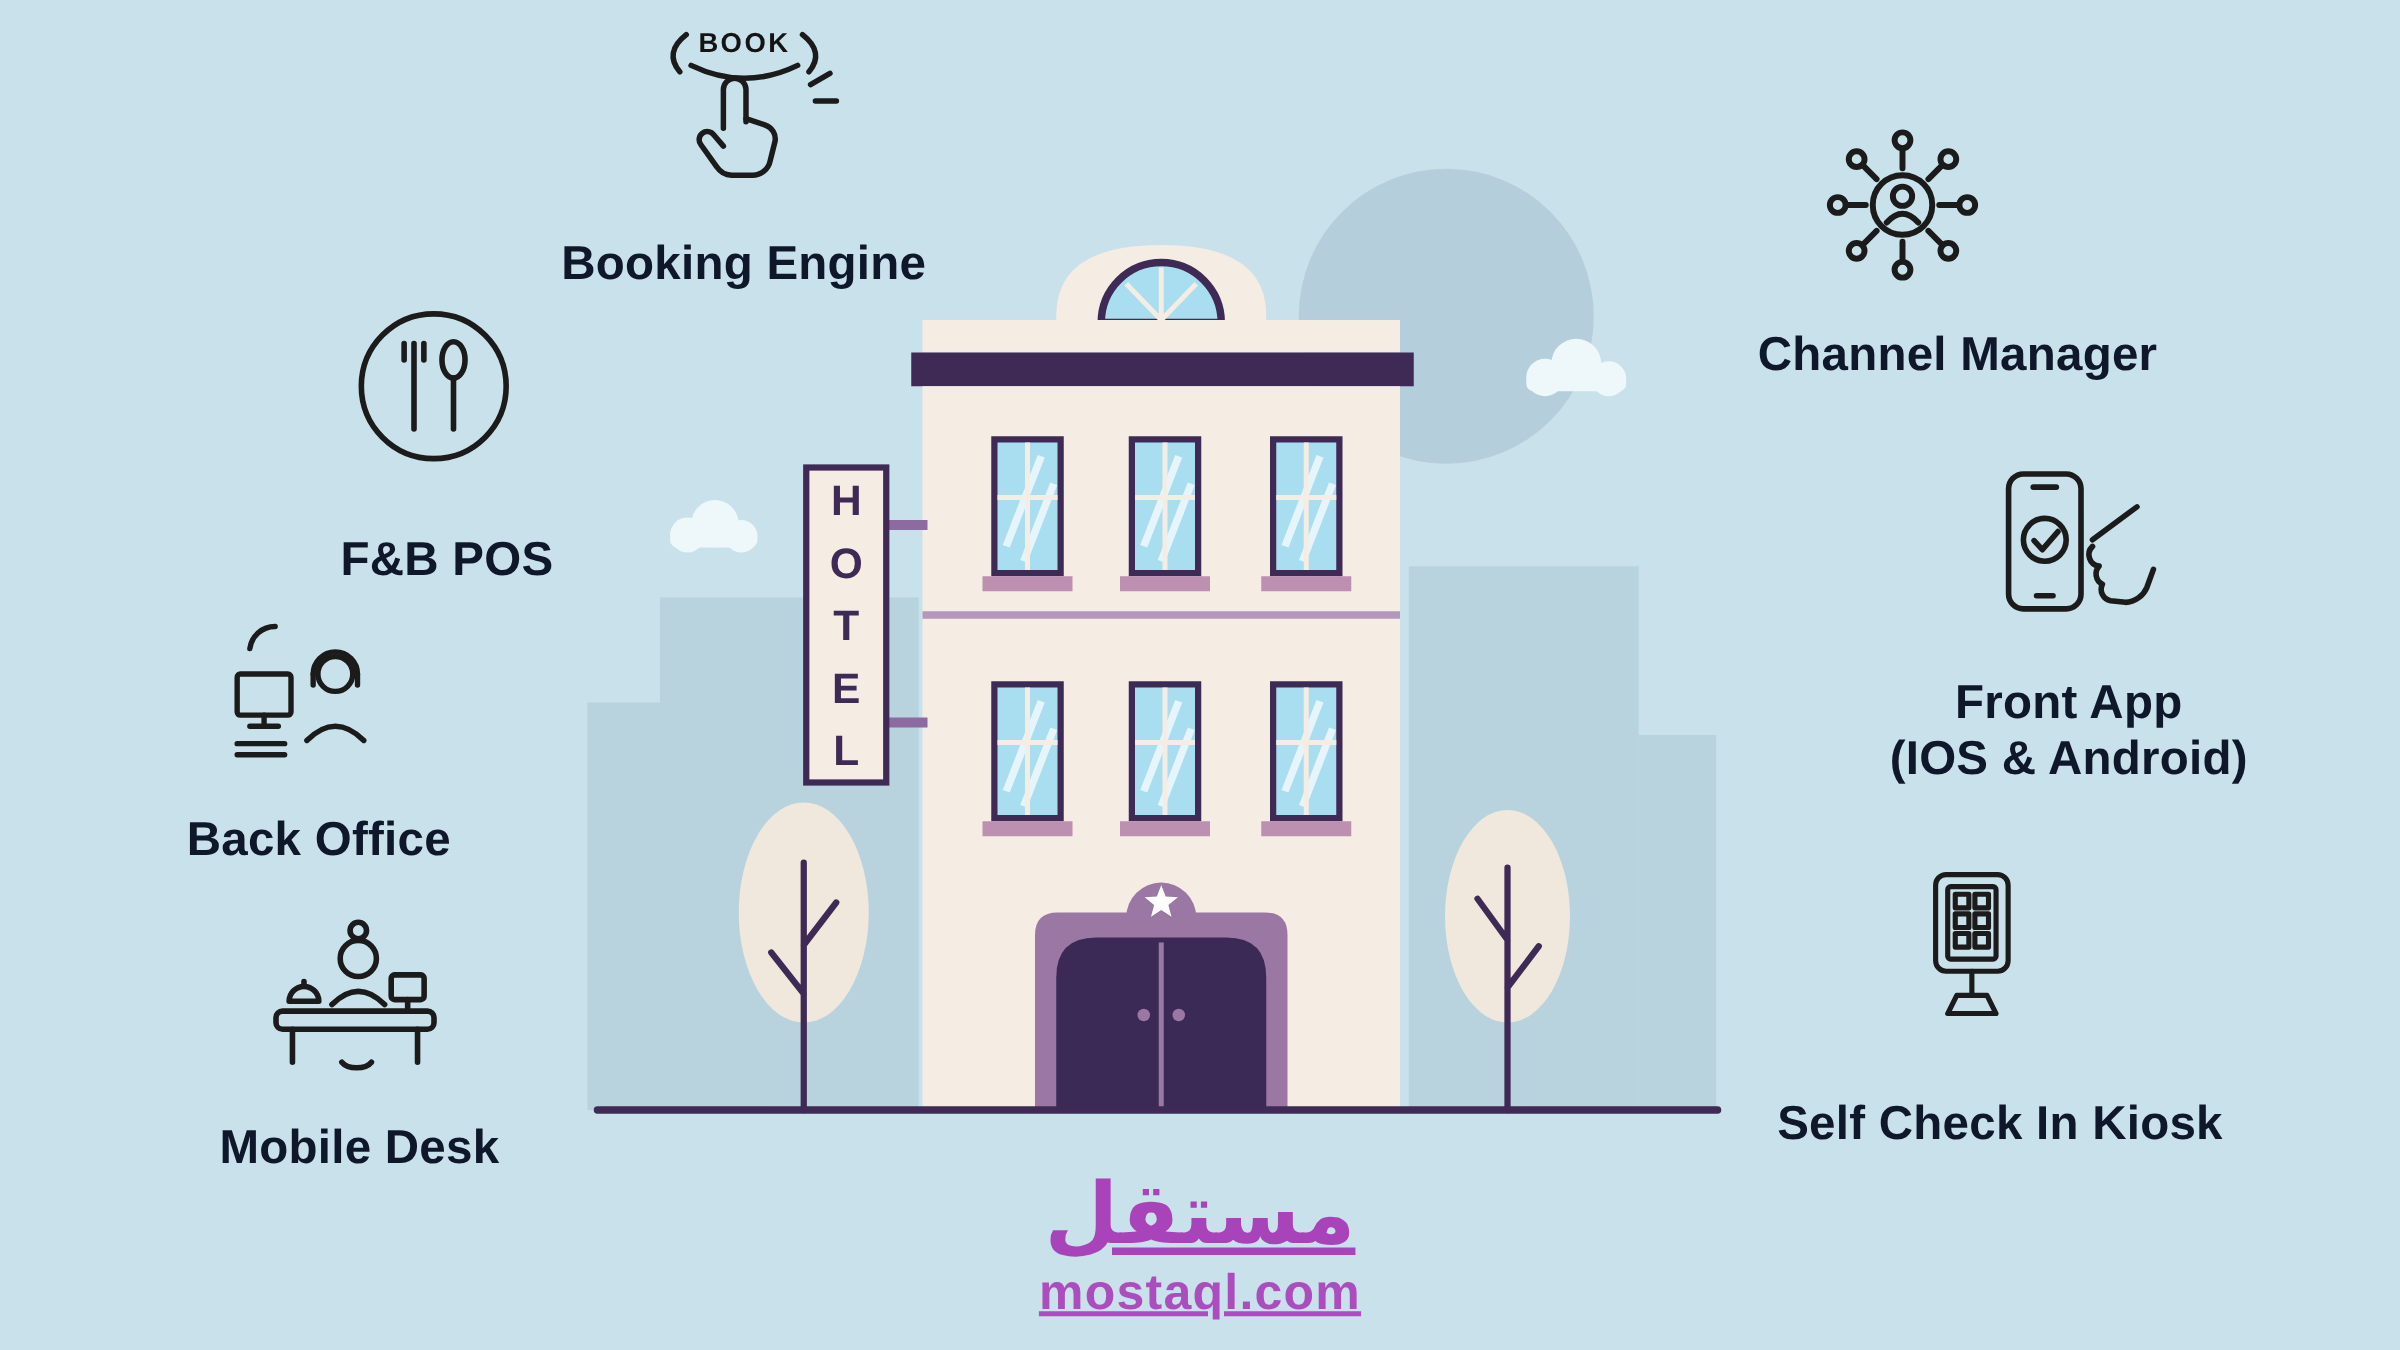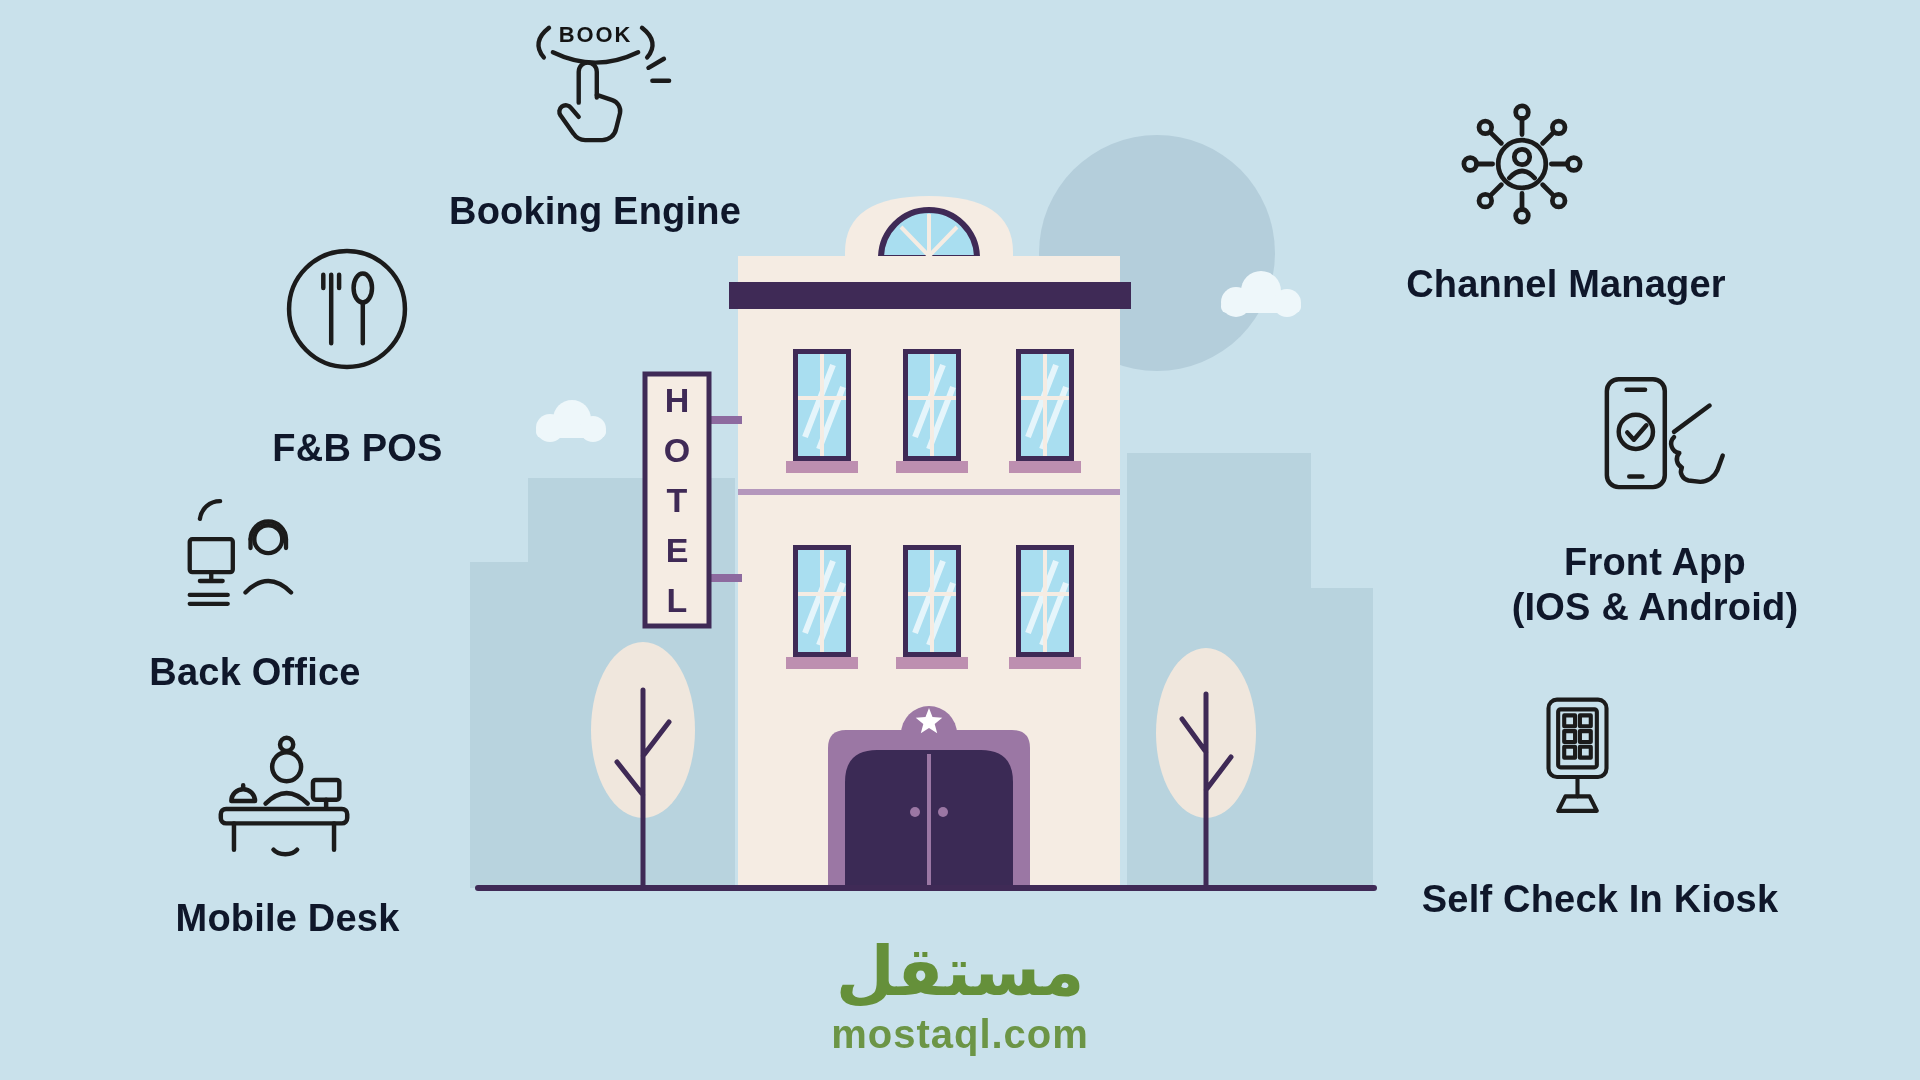--- a/index.html
+++ b/index.html
@@ -17,21 +17,21 @@
   }
   .icon{position:absolute;z-index:3;}
   .icon svg{display:block;}
   .icon path,.icon circle,.icon rect,.icon ellipse,.icon line{
     fill:none;stroke:#1b1b1b;stroke-width:3.4;
     stroke-linecap:round;stroke-linejoin:round;
   }
   .icon text{stroke:none;fill:#141414;}
   .watermark{
     position:absolute;left:0;right:0;z-index:4;text-align:center;
-    color:#4d7c0f;font-weight:700;
+    color:#a21caf;font-weight:700;text-decoration:underline;
   }
   .watermark.ar{top:932px;font-size:68px;opacity:.8;font-family:"DejaVu Sans",sans-serif;}
   .watermark.en{top:1012px;font-size:40px;opacity:.75;letter-spacing:1px;}
 </style>
 </head>
 <body>
 
 <div class="stage">
 
   <svg class="scene-svg" width="1920" height="1080" viewBox="0 0 1920 1080">

